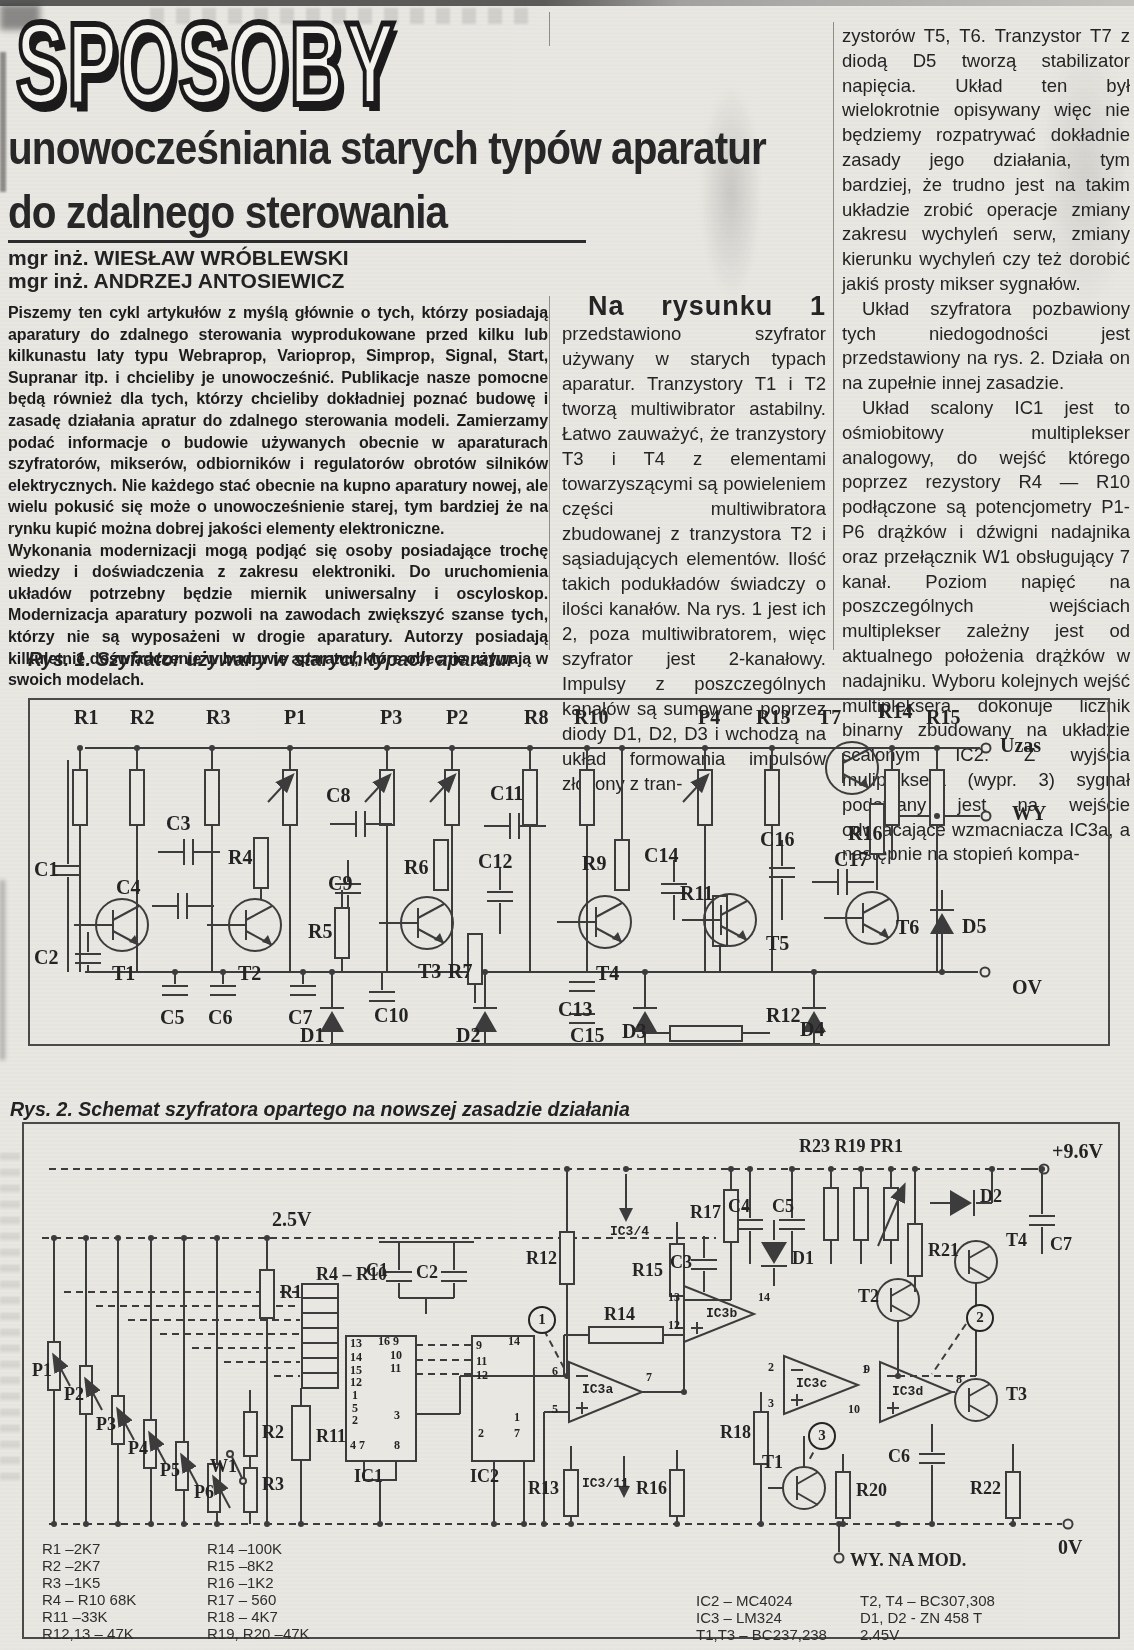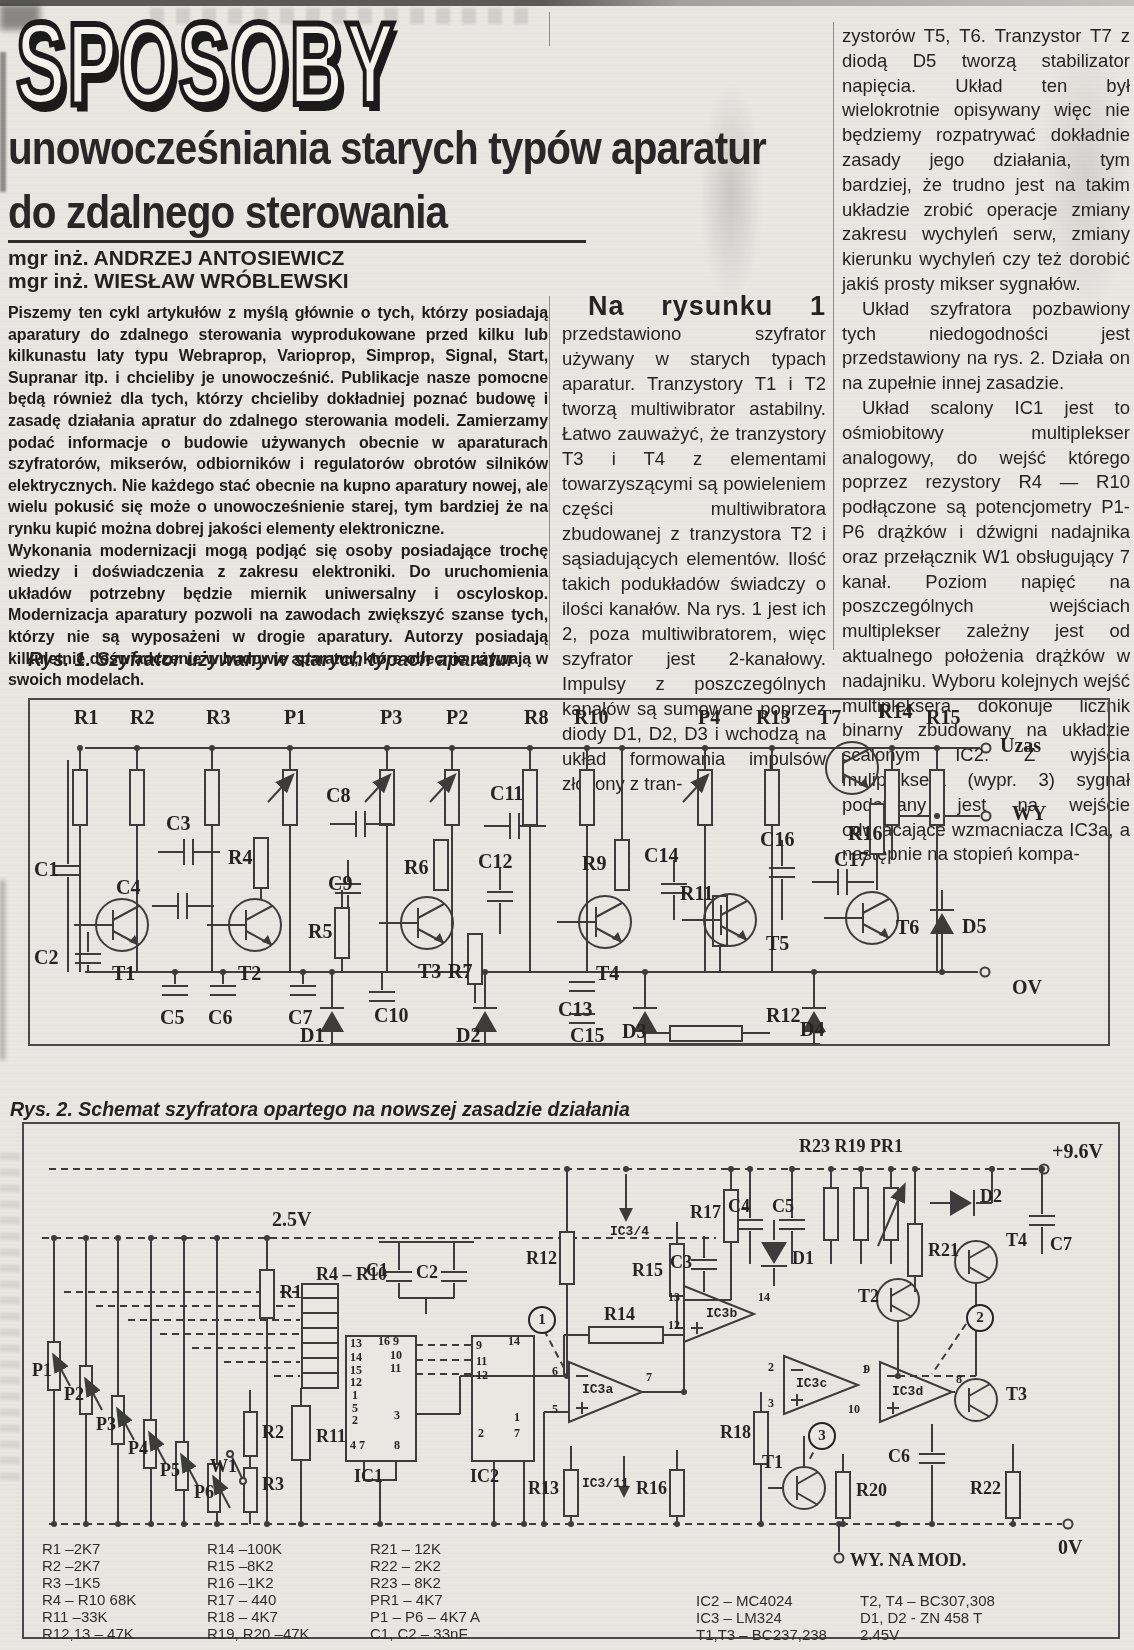--- a/index.html
+++ b/index.html
@@ -94,22 +94,22 @@
   <div class="vrule r2"></div>
   <div class="vrule r3"></div>
 
   <div class="title">SPOSOBY</div>
   <div class="subtitle">
     <div class="l">unowocześniania starych typów aparatur</div>
     <div class="l">do zdalnego sterowania</div>
   </div>
   <div class="head-rule"></div>
   <div class="authors">
+    <div>mgr inż. WIESŁAW WRÓBLEWSKI</div>
     <div>mgr inż. ANDRZEJ ANTOSIEWICZ</div>
-    <div>mgr inż. WIESŁAW WRÓBLEWSKI</div>
   </div>
 
   <div class="intro">
     <p>Piszemy ten cykl artykułów z myślą głównie o tych, którzy posiadają aparatury do zdalnego sterowania wyprodukowane przed kilku lub kilkunastu laty typu Webraprop, Varioprop, Simprop, Signal, Start, Supranar itp. i chcieliby je unowocześnić. Publikacje nasze pomocne będą również dla tych, którzy chcieliby dokładniej poznać budowę i zasadę działania apratur do zdalnego sterowania modeli. Zamierzamy podać informacje o budowie używanych obecnie w aparaturach szyfratorów, mikserów, odbiorników i regulatorów obrotów silników elektrycznych. Nie każdego stać obecnie na kupno aparatury nowej, ale wielu pokusić się może o unowocześnienie starej, tym bardziej że na rynku kupić można dobrej jakości elementy elektroniczne.</p>
     <p>Wykonania modernizacji mogą podjąć się osoby posiadające trochę wiedzy i doświadczenia z zakresu elektroniki. Do uruchomienia układów potrzebny będzie miernik uniwersalny i oscyloskop. Modernizacja aparatury pozwoli na zawodach zwiększyć szanse tych, którzy nie są wyposażeni w drogie aparatury. Autorzy posiadają kilkuletnie doświadczenie w budowie aparatur, które obecnie używają w swoich modelach.</p>
   </div>
 
   <div class="col-mid">
     <p><span class="lead">Na rysunku 1</span><span> przedstawiono szyfrator używany w starych typach aparatur. Tranzystory T1 i T2 tworzą multiwibrator astabilny. Łatwo zauważyć, że tranzystory T3 i T4 z elementami towarzyszącymi są powieleniem części multiwibratora zbudowanej z tranzystora T2 i sąsiadujących elementów. Ilość takich podukładów świadczy o ilości kanałów. Na rys. 1 jest ich 2, poza multiwibratorem, więc szyfrator jest 2-kanałowy. Impulsy z poszczególnych kanałów są sumowane poprzez diody D1, D2, D3 i wchodzą na układ formowania impulsów złożony z tran-</span></p>
   </div>
@@ -713,31 +713,23 @@
         <div class="part-line">R2 –2K7</div>
         <div class="part-line">R3 –1K5</div>
         <div class="part-line">R4 – R10 68K</div>
         <div class="part-line">R11 –33K</div>
         <div class="part-line">R12,13 – 47K</div>
       </div>
     <div class="parts-col" style="left:183px;top:416px">
         <div class="part-line">R14 –100K</div>
         <div class="part-line">R15 –8K2</div>
         <div class="part-line">R16 –1K2</div>
-        <div class="part-line">R17 – 440</div>
+        <div class="part-line">R17 – 560</div>
         <div class="part-line">R18 – 4K7</div>
         <div class="part-line">R19, R20 –47K</div>
-      </div>
-    <div class="parts-col" style="left:346px;top:416px">
-        <div class="part-line">R21 – 12K</div>
-        <div class="part-line">R22 – 2K2</div>
-        <div class="part-line">R23 – 8K2</div>
-        <div class="part-line">PR1 – 4K7</div>
-        <div class="part-line">P1 – P6 – 4K7 A</div>
-        <div class="part-line">C1, C2 – 33nF</div>
       </div>
     <div class="parts-col" style="left:672px;top:468px">
         <div class="part-line">IC2 – MC4024</div>
         <div class="part-line">IC3 – LM324</div>
         <div class="part-line">T1,T3 – BC237,238</div>
       </div>
     <div class="parts-col" style="left:836px;top:468px">
         <div class="part-line">T2, T4 – BC307,308</div>
         <div class="part-line">D1, D2 - ZN 458 T</div>
         <div class="part-line">2.45V</div>

